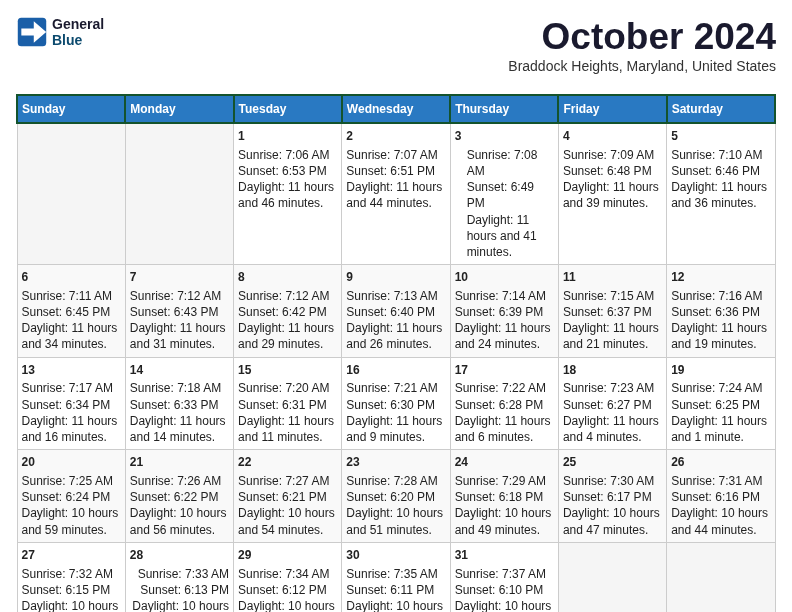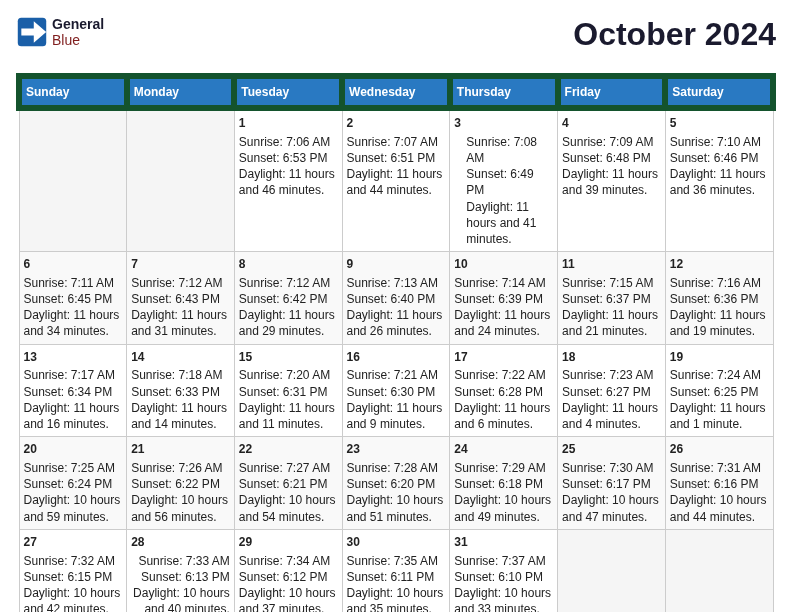--- a/index.html
+++ b/index.html
@@ -22,41 +22,41 @@
       gap: 4px;
     }
     .logo-icon {
       width: 32px;
       height: 32px;
     }
     .title-block {
       text-align: right;
     }
     .month-title {
-      font-size: 32px;
+      font-size: 37px;
       font-weight: bold;
       color: #1a1a2e;
     }
     .location-title {
       font-size: 14px;
       color: #333;
     }
     table {
       width: 100%;
       border-collapse: collapse;
       font-size: 11px;
     }
     thead tr th {
       background-color: #2979c2;
       color: #fff;
       padding: 6px 4px;
       text-align: left;
       font-size: 12px;
       font-weight: bold;
-      border: 6px solid #14532d;
+      border: 2px solid #14532d;
     }
     tbody tr td {
       border: 1px solid #ccc;
       vertical-align: top;
       padding: 4px;
       width: 108px;
       min-height: 70px;
       height: 85px;
       background: #fff;
       color: #222;
@@ -85,25 +85,26 @@
 <body>
 
 <div class="header">
   <div class="logo">
     <svg class="logo-icon" viewBox="0 0 36 36">
       <rect x="2" y="2" width="32" height="32" rx="4" fill="#1a5fa8"></rect>
       <polygon points="20,6 34,18 20,30 20,22 6,22 6,14 20,14" fill="white"></polygon>
     </svg>
     <div>
       <div style="font-size:14px;font-weight:bold;color:#1a1a2e;">General</div>
-      <div style="font-size:14px;font-weight:normal;color:#7f1d1d;">Blue</div>
+      <div style="font-size:14px;font-weight:bold;color:#0c4a6e;">Blue</div>
     </div>
   </div>
   <div class="title-block">
     <div class="month-title">October 2024</div>
+    <div class="location-title">Braddock Heights, Maryland, United States</div>
   </div>
 </div>
 
 <table>
   <thead>
     <tr>
     <th>Sunday</th>
         <th>Monday</th>
         <th>Tuesday</th>
         <th>Wednesday</th>

